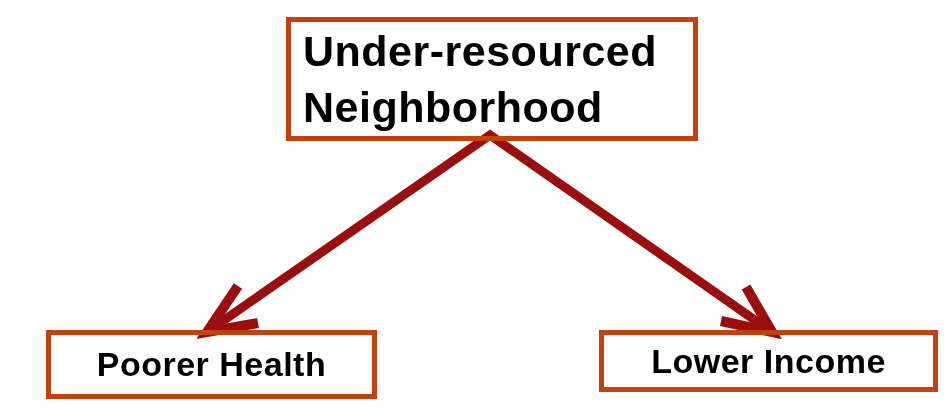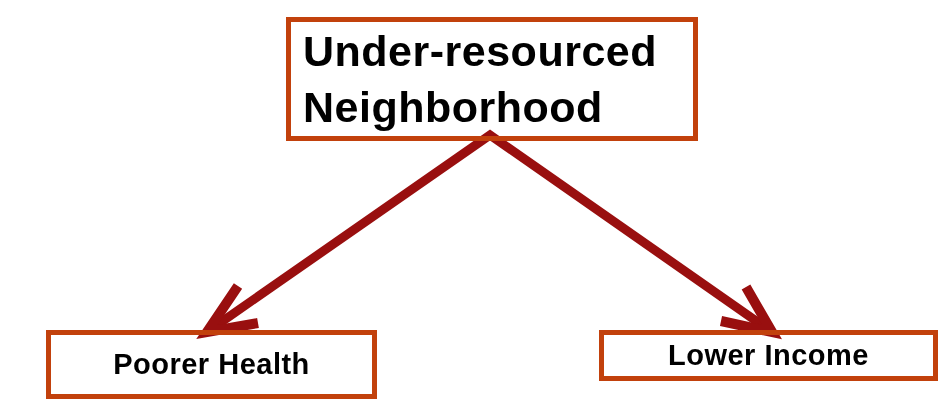--- a/index.html
+++ b/index.html
@@ -40,33 +40,33 @@
     font-size: 43px;
     line-height: 56px;
     padding: 1px 10px 0 12px;
     letter-spacing: 0.5px;
   }
   .node-effect {
     top: 330px;
     display: flex;
     align-items: center;
     justify-content: center;
-    font-size: 29px;
+    font-size: 34px;
     letter-spacing: 0.5px;
     white-space: nowrap;
   }
   .node-effect-health {
     left: 46px;
     width: 331px;
     height: 69px;
   }
   .node-effect-income {
     left: 599px;
     width: 339px;
-    height: 51px;
+    height: 62px;
   }
 </style>
 </head>
 <body>
 
 <div class="stage">
 
   <svg class="arrows-layer" width="950" height="412" viewBox="0 0 950 412" xmlns="http://www.w3.org/2000/svg">
     <path d="M 207 332 L 490 135 L 772 332" fill="none" stroke="#990f0f" stroke-width="9" stroke-linejoin="miter" stroke-miterlimit="10" stroke-linecap="butt"></path>
     <path d="M 238 286 L 207 332 L 258 323" fill="none" stroke="#990f0f" stroke-width="10" stroke-linejoin="miter" stroke-linecap="butt"></path>

